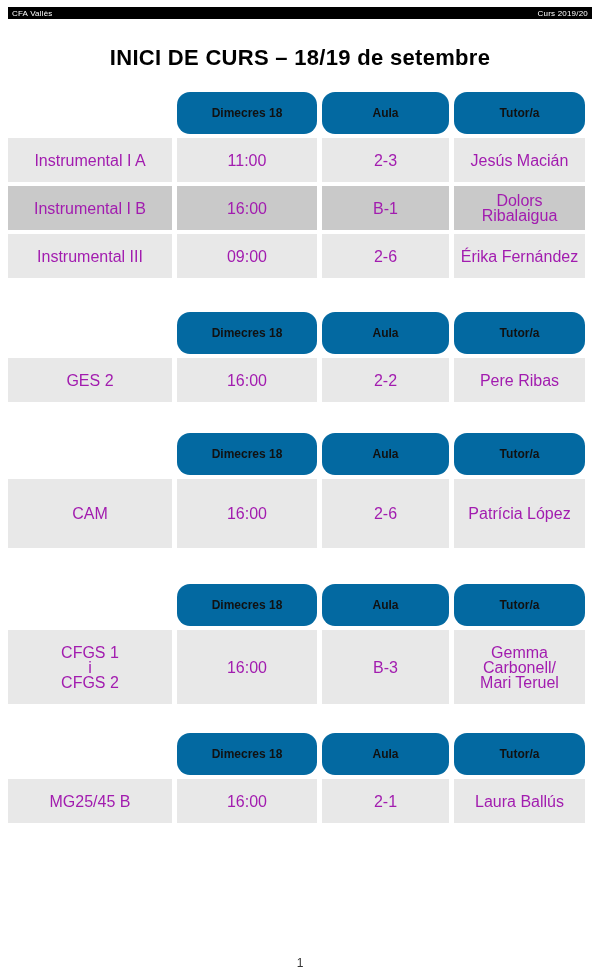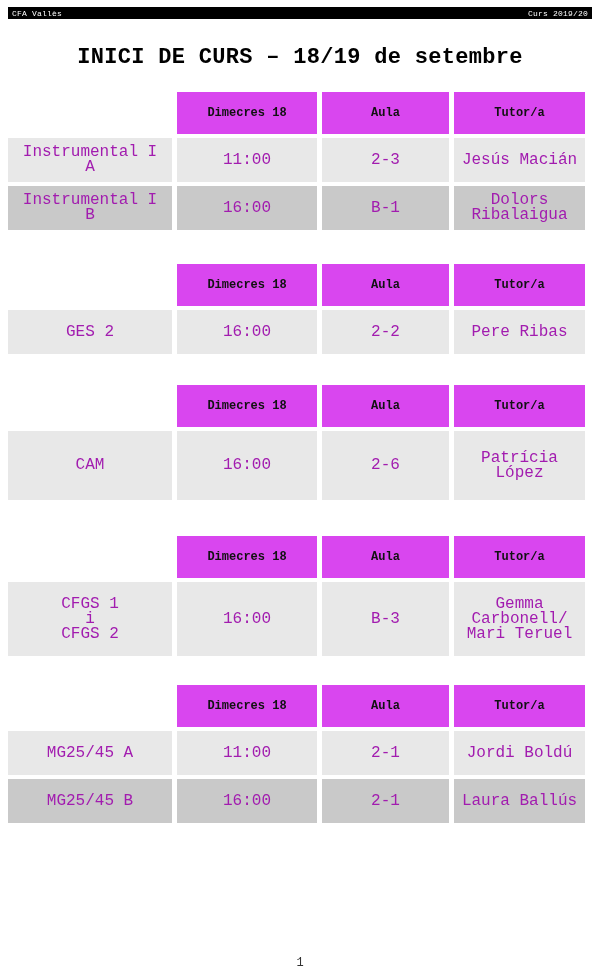--- a/index.html
+++ b/index.html
@@ -1,21 +1,21 @@
 <!DOCTYPE html>
 <html><head>
 <meta charset="utf-8">
 <style>
   html, body { margin: 0; padding: 0; background: #ffffff; }
   .page {
     position: relative;
     width: 600px;
     height: 974px;
     background: #ffffff;
-    font-family: Liberation Mono, monospace;
+    font-family: Liberation Sans, sans-serif;
     overflow: hidden;
   }
   
   .topbar {
     margin: 7px 8px 0 8px;
     height: 12px;
     background: #000000;
     color: #ffffff;
     display: flex;
     justify-content: space-between;
@@ -55,21 +55,21 @@
     overflow: hidden;
   }
   #tables th { height: 42px; font-size: 12px; font-weight: bold; color: #111111; }
   #tables td { height: 44px; font-size: 16px; font-weight: normal; color: #a21caf; white-space: pre-line; line-height: 15px; }
 
   #tables col.c1 { width: 164px; }
   #tables col.c2 { width: 140px; }
   #tables col.c3 { width: 127px; }
   #tables col.c4 { width: 131px; }
 
-  .hdr { background: #d946ef; }
+  .hdr { background: #0369a1; border-radius: 13px; }
   .blank { background: transparent; }
   #tables tbody tr:nth-child(odd) td { background: #e8e8e8; }
   #tables tbody tr:nth-child(even) td { background: #c9c9c9; }
 
   
   #tables table:nth-of-type(3) tbody td { height: 69px; }
   #tables table:nth-of-type(4) tbody td { height: 74px; }
 
   .pagenum {
     position: absolute;
@@ -118,20 +118,26 @@
   </tr>
 
   <tr>
     <td>Instrumental I B</td>
     <td>16:00</td>
     <td>B-1</td>
     <td>Dolors Ribalaigua</td>
   </tr>
 
 
+  <tr>
+    <td>Instrumental III</td>
+    <td>09:00</td>
+    <td>2-6</td>
+    <td>Érika Fernández</td>
+  </tr>
 </tbody>
   </table>
 
   <table>
     <colgroup>
       <col class="c1">
           <col class="c2">
           <col class="c3">
           <col class="c4">
     </colgroup>
@@ -216,26 +222,20 @@
     </colgroup>
     <thead>
       <tr>
         <th class="blank"></th>
         <th class="hdr">Dimecres 18</th>
         <th class="hdr">Aula</th>
         <th class="hdr">Tutor/a</th>
       </tr>
     </thead>
     <tbody>
-  <tr>
-    <td>MG25/45 A</td>
-    <td>11:00</td>
-    <td>2-1</td>
-    <td>Jordi Boldú</td>
-  </tr>
 
   <tr>
     <td>MG25/45 B</td>
     <td>16:00</td>
     <td>2-1</td>
     <td>Laura Ballús</td>
   </tr>
 </tbody>
   </table>
 </div>

